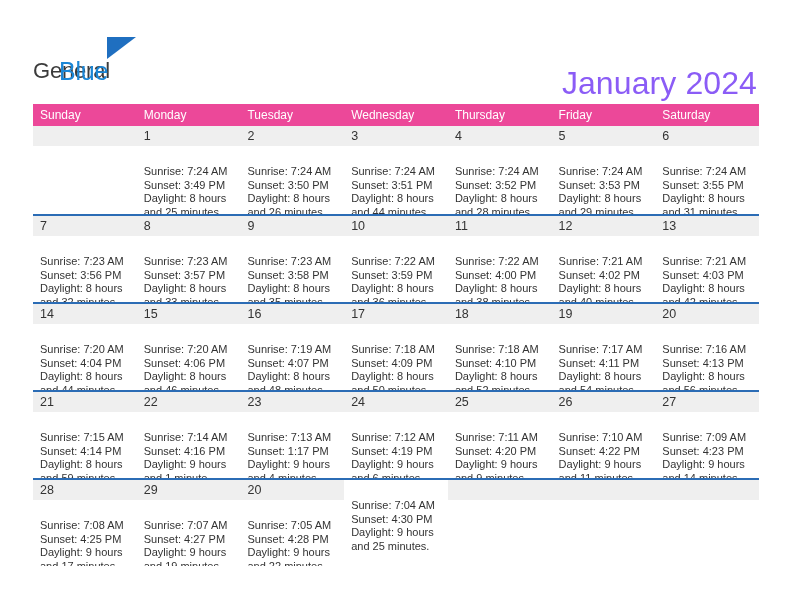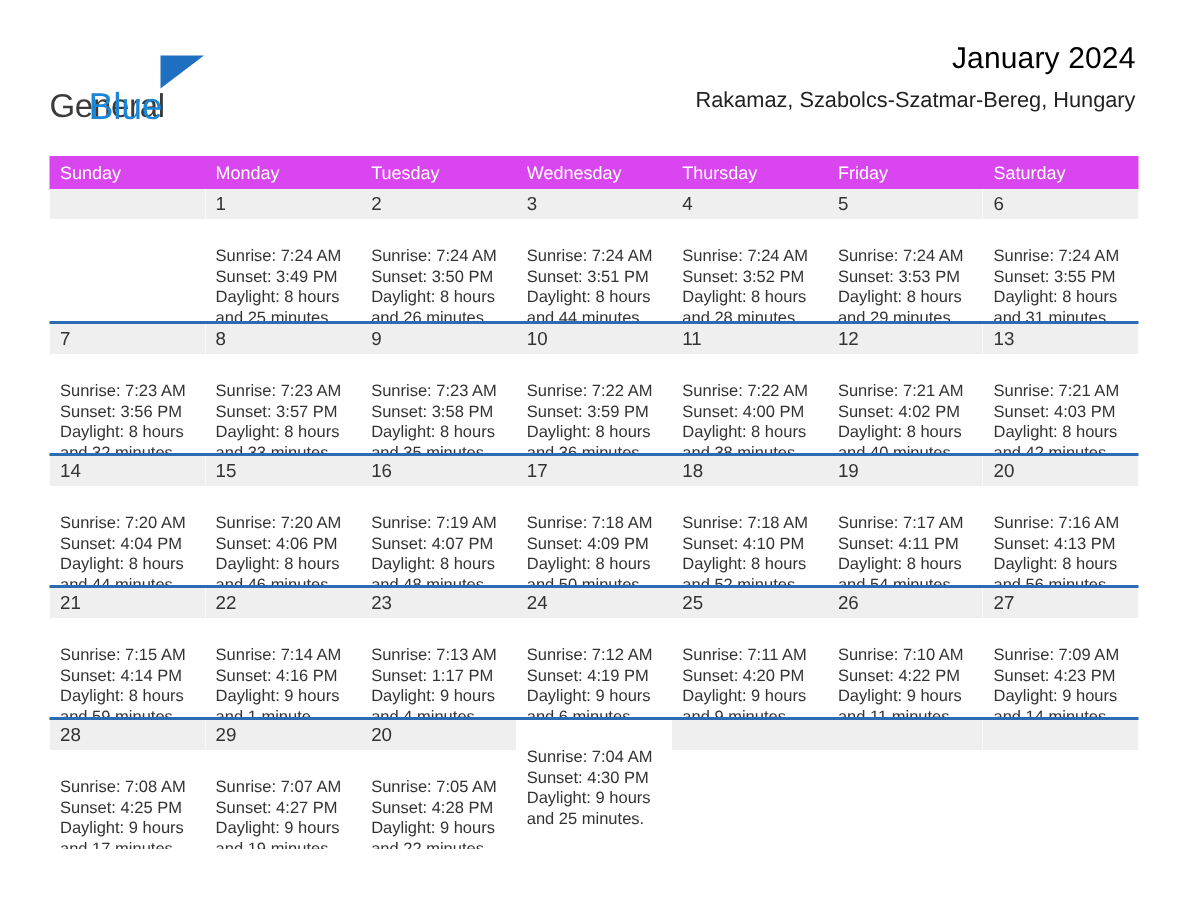--- a/index.html
+++ b/index.html
@@ -68,45 +68,46 @@
     line-height: 1;
   }
 
   .title-block {
     position: absolute;
     right: 35px;
     top: 28px;
     text-align: right;
   }
   .month-title {
-    font-size: 20px;
-    color: #000000;
+    font-size: 32px;
+    color: #8b5cf6;
     line-height: 1.15;
     letter-spacing: 0.1px;
     white-space: nowrap;
+    margin-top: 37px;
   }
   .location {
     margin-top: 8px;
     font-size: 14.5px;
     color: #222222;
     line-height: 1.2;
     white-space: nowrap;
   }
 
   
   .calendar {
     position: absolute;
     left: 33px;
     top: 104px;
     width: 726px;
   }
 
   .weekday-row {
     display: flex;
-    background: #d946ef;
+    background: #ec4899;
     height: 22px;
   }
   .weekday {
     flex: 1 1 0;
     color: #ffffff;
     font-size: 12px;
     line-height: 22px;
     padding-left: 7px;
     box-sizing: border-box;
     white-space: nowrap;

